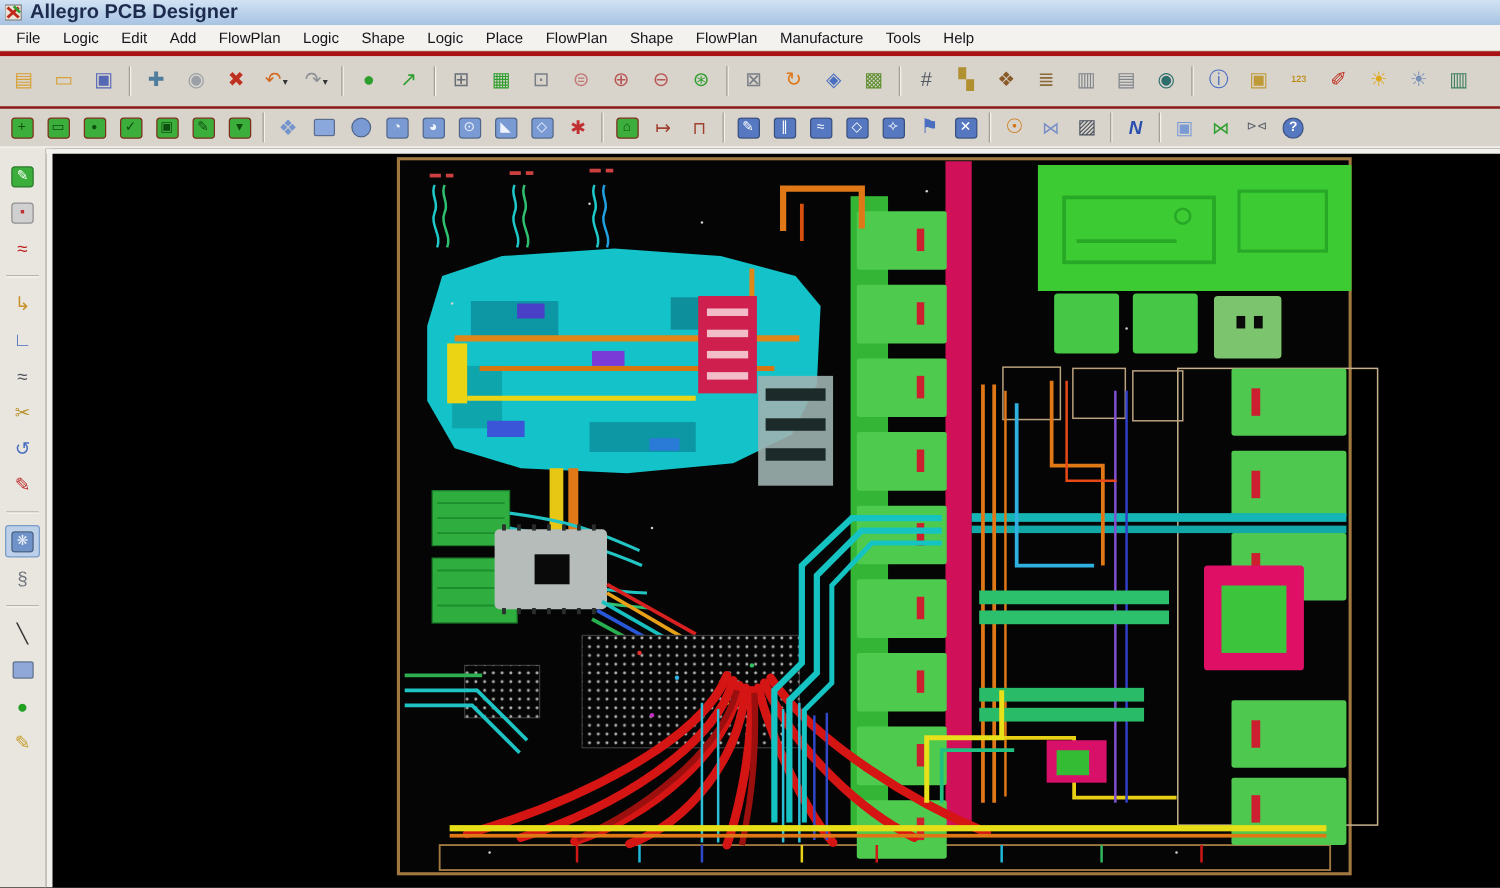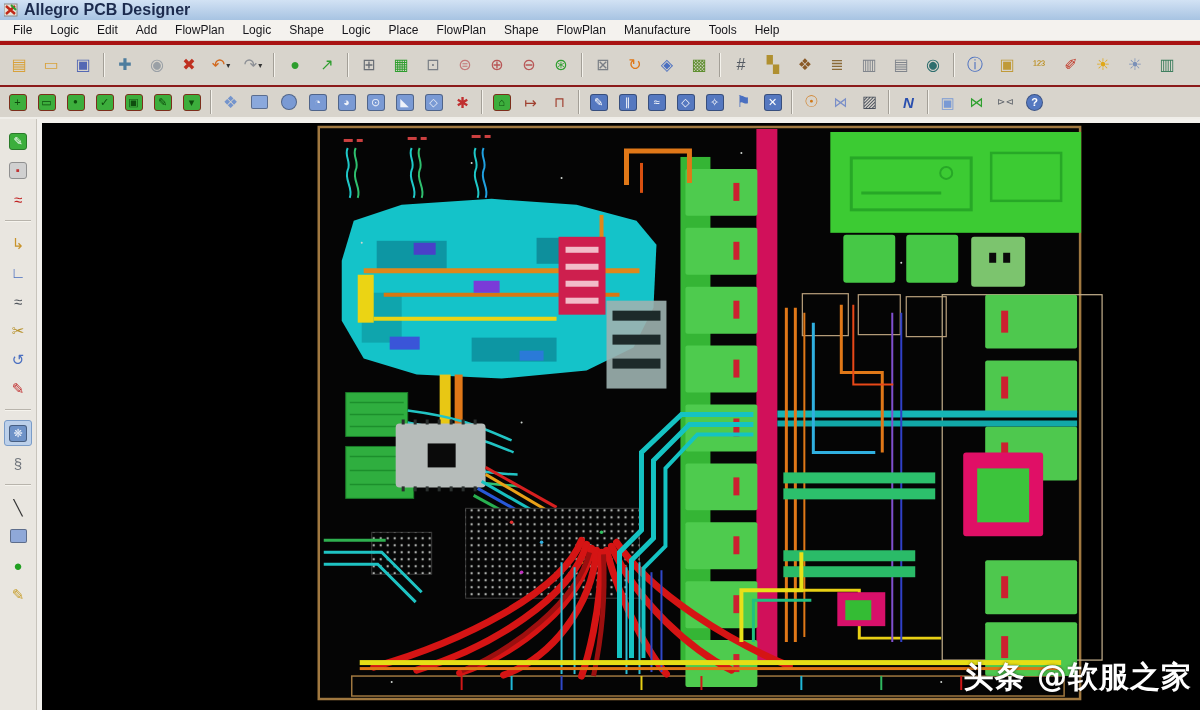--- a/index.html
+++ b/index.html
@@ -602,16 +602,15 @@
             <circle cx="430" cy="40" r="1"></circle>
             <circle cx="520" cy="55" r="1"></circle>
             <circle cx="700" cy="30" r="1"></circle>
             <circle cx="860" cy="140" r="1"></circle>
             <circle cx="320" cy="120" r="1"></circle>
             <circle cx="480" cy="300" r="1"></circle>
             <circle cx="900" cy="560" r="1"></circle>
             <circle cx="350" cy="560" r="1"></circle>
           </g>
       </svg>
-      <div class="watermark">头条 @软服之家</div>
     </div>
   </div>
 </div>
 
 </body></html>

